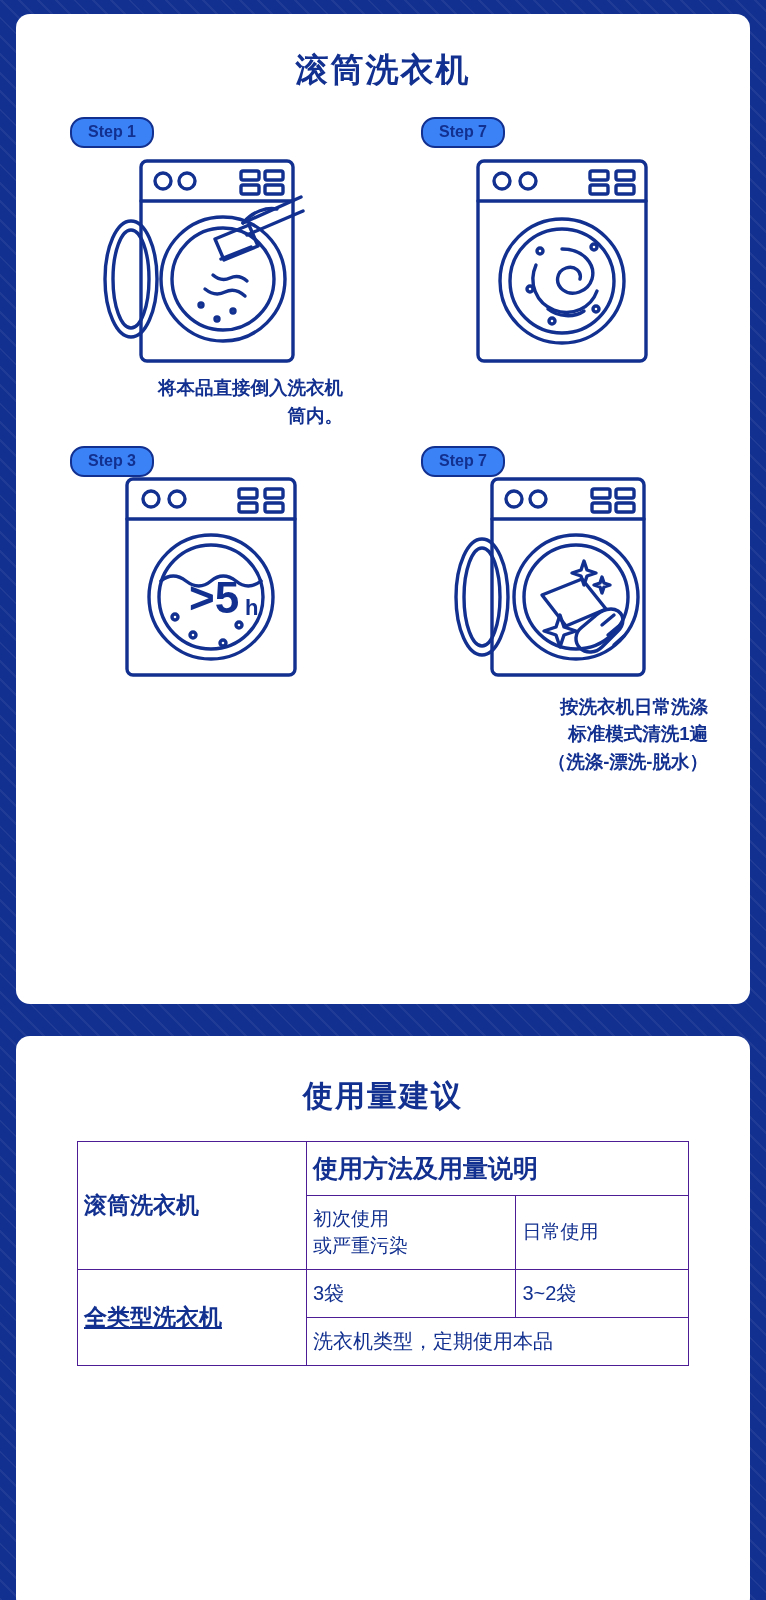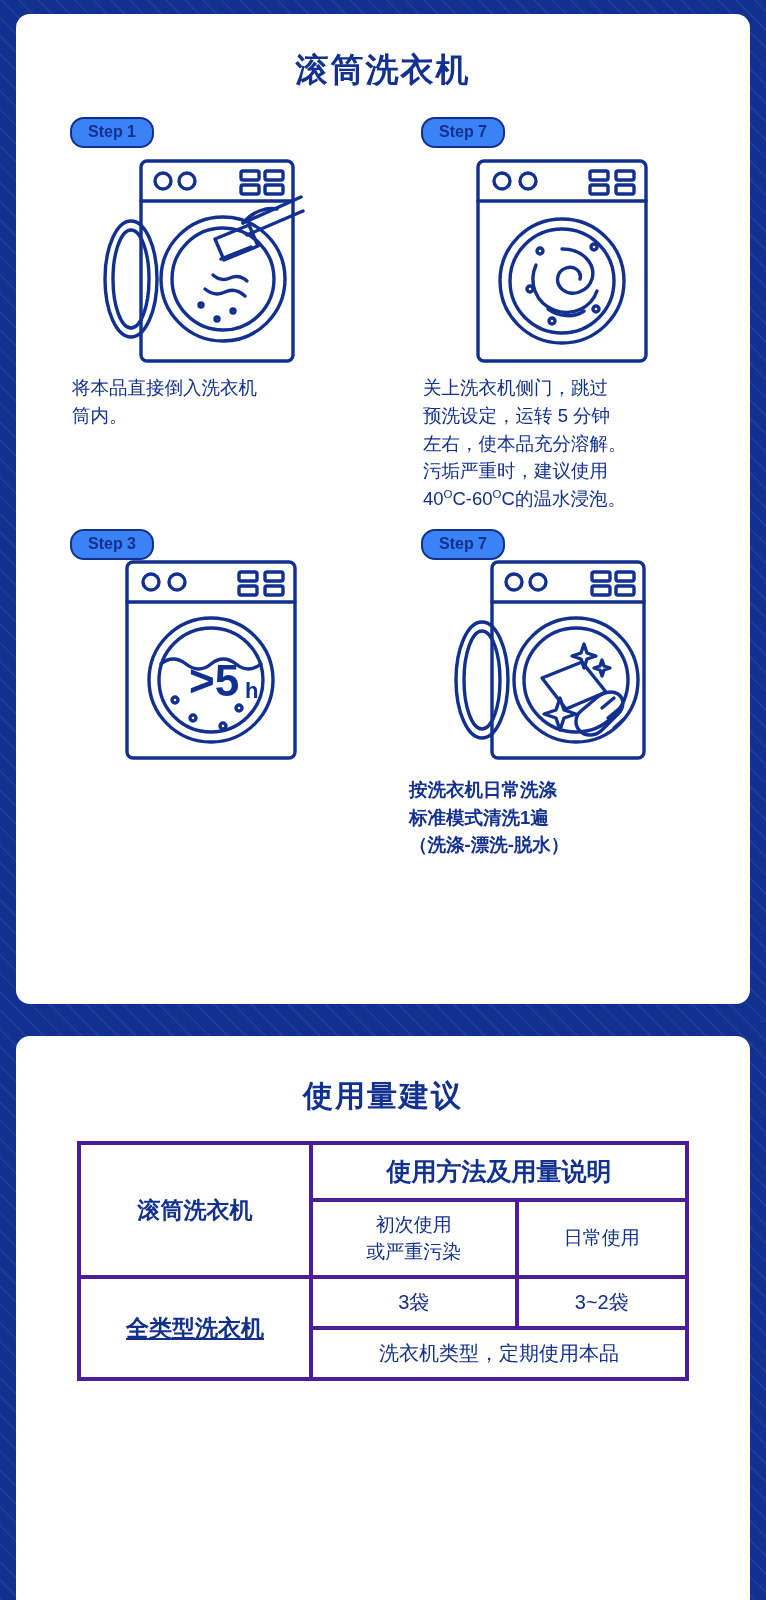--- a/index.html
+++ b/index.html
@@ -85,23 +85,23 @@
     height: 240px;
     align-items: center;
   }
   .step-art.small {
     height: 230px;
   }
   .step-caption {
     color: #12308f;
     font-size: 18.5px;
     line-height: 1.5;
-    text-align: left;
+    text-align: right;
     padding: 0 30px;
-    font-weight: 400;
+    font-weight: 700;
   }
   .step-caption.centered {
     padding: 0 16px;
   }
   .step-caption.bold {
     font-weight: bold;
   }
   sup {
     font-size: 0.62em;
     vertical-align: super;
@@ -121,22 +121,22 @@
     letter-spacing: 2px;
     margin: 14px 0 24px 0;
   }
   table.usage-table {
     border-collapse: collapse;
     width: 612px;
     margin: 0 auto;
     color: #12308f;
   }
   table.usage-table td {
-    border: 4px solid #4c1d95;
-    text-align: center;
+    border: 1px solid #4c1d95;
+    text-align: left;
     vertical-align: middle;
     padding: 10px 6px;
   }
   .cell-type-head {
     font-size: 23px;
     font-weight: bold;
     width: 216px;
   }
   .cell-method-head {
     font-size: 25px;
@@ -238,21 +238,20 @@
               <path d="M92 126 c-8 18 0 38 18 45 c18 7 37 -2 43 -19"></path>
               <path d="M104 170 c10 8 26 9 36 2"></path>
               <circle cx="96" cy="112" r="3"></circle>
               <circle cx="86" cy="150" r="3"></circle>
               <circle cx="108" cy="182" r="3"></circle>
               <circle cx="152" cy="170" r="3"></circle>
               <circle cx="150" cy="108" r="3"></circle>
             </g>
           </svg>
         </div>
-        <div class="step-caption">关上洗衣机侧门，跳过<br>预洗设定，运转 5 分钟<br>左右，使本品充分溶解。<br>污垢严重时，建议使用<br>40<sup>O</sup>C-60<sup>O</sup>C的温水浸泡。</div>
       </div>
 
       <div class="step-cell">
         <div class="step-badge">Step 3</div>
         <div class="step-art small">
           <svg width="230" height="225" viewBox="0 0 230 225">
             <g fill="none" stroke="#12308f" stroke-width="3.4" stroke-linecap="round" stroke-linejoin="round">
               <rect x="34" y="14" width="168" height="196" rx="6"></rect>
               <line x1="34" y1="54" x2="202" y2="54"></line>
               <circle cx="58" cy="34" r="8"></circle>

